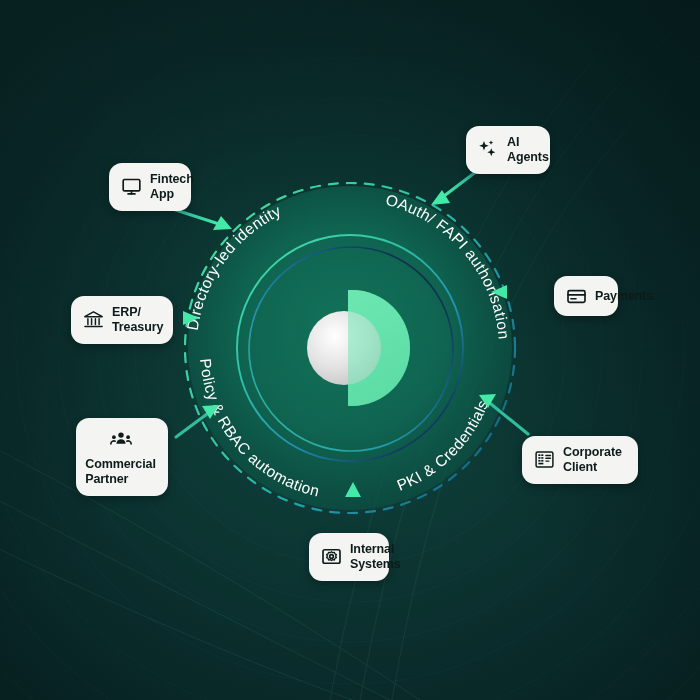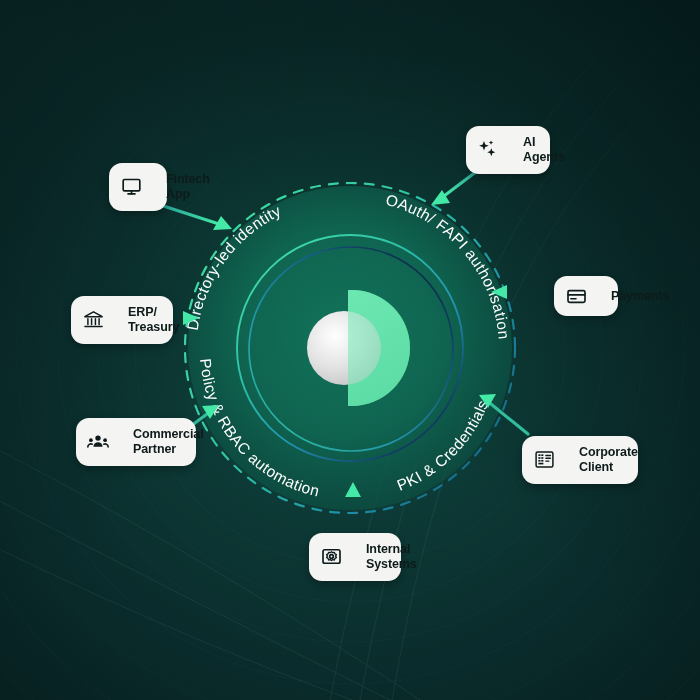--- a/index.html
+++ b/index.html
@@ -8,43 +8,43 @@
     width:700px;height:700px;overflow:hidden;
     font-family:"Liberation Sans", sans-serif;
     background:#0a2b2b;
   }
   #stage{position:relative;width:700px;height:700px;}
   #bg{position:absolute;inset:0;}
   #diagram{position:absolute;inset:0;}
 
   .card{
     position:absolute;
-    display:flex;align-items:center;gap:24px;
+    display:flex;align-items:center;gap:8px;
     background:#f4f4f2;
     border-radius:13px;
     padding:9px 14px 9px 11px;
     box-shadow:0 3px 9px rgba(0,0,0,0.30);
     box-sizing:border-box;
   }
   .card .ic{
     flex:0 0 auto;width:22px;height:22px;
     display:flex;align-items:center;justify-content:center;
     color:#0d1b1b;
   }
   .card .lbl{
     font-size:12.5px;line-height:1.18;
     font-weight:700;color:#0d1b1b;
     letter-spacing:-0.1px;
     white-space:pre-line;
   }
 
-  #card-fintech   {left:109px;top:163px;width:58px;}
+  #card-fintech   {left:109px;top:163px;width:82px;}
   #card-erp       {left:71px; top:296px;width:102px;}
-  #card-partner   {left:76px; top:418px;width:120px;}
-  #card-internal  {left:309px;top:533px;width:92px;}
+  #card-partner   {left:76px; top:418px;width:92px;flex-direction:column;}
+  #card-internal  {left:309px;top:533px;width:80px;}
   #card-ai        {left:466px;top:126px;width:84px;}
   #card-payments  {left:554px;top:276px;width:64px;}
   #card-corporate {left:522px;top:436px;width:116px;}
 </style>
 </head>
 <body>
 
 <div id="stage">
 
   <svg id="bg" viewBox="0 0 700 700">

